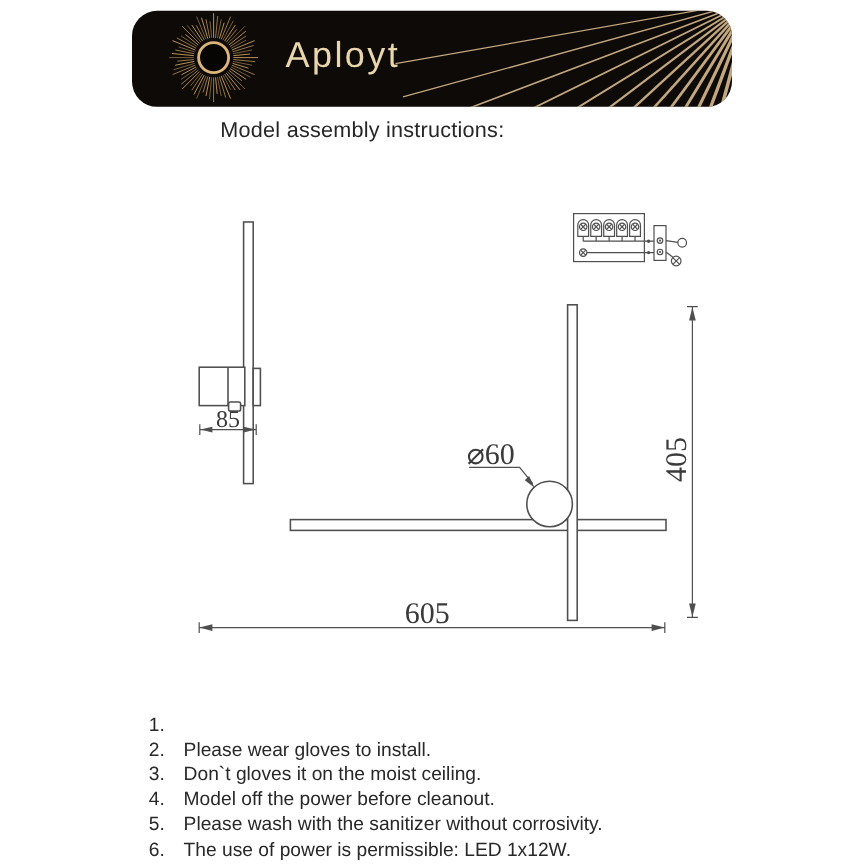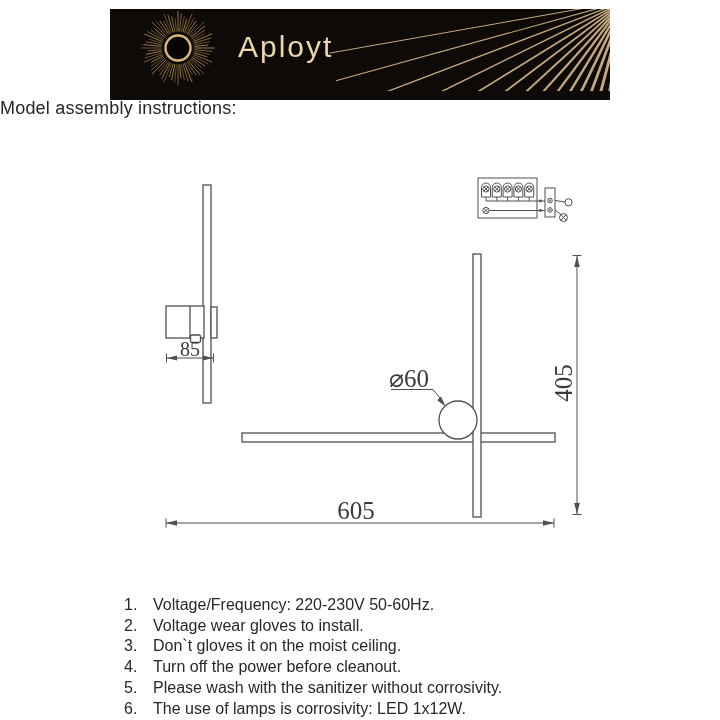--- a/index.html
+++ b/index.html
@@ -1,29 +1,29 @@
 <!DOCTYPE html>
 <html><head>
 <meta charset="utf-8">
 <style>
   html,body{margin:0;padding:0;background:#ffffff;}
   .page{position:relative;width:720px;height:720px;background:#ffffff;overflow:hidden;
         font-family:"Liberation Sans",sans-serif;}
 
   
-  .banner{position:absolute;left:110px;top:9px;width:500px;height:91px;
-          background:#0d0a07;overflow:hidden;}
+  .banner{position:absolute;left:110px;top:9px;width:500px;height:80px;
+          background:#0d0a07;overflow:hidden;border-radius:21px;}
   .banner svg{position:absolute;}
   #burst{left:28px;top:-1px;width:80px;height:80px;}
   #rays{left:0;top:0;width:500px;height:82px;}
   .brand{position:absolute;left:128px;top:21px;font-size:30px;line-height:34px;
          letter-spacing:2px;color:#e9d6ad;font-weight:400;}
 
   
-  .title{position:absolute;left:0;top:98px;width:604px;text-align:left;
+  .title{position:absolute;left:0;top:98px;width:604px;text-align:center;
          color:#262626;font-size:18px;line-height:21px;letter-spacing:.2px;}
 
   
   #drawing{position:absolute;left:0;top:0;width:720px;height:720px;}
   .ln{stroke:#4f4f4f;stroke-width:1.3;fill:none;}
   .fig{stroke:#4f4f4f;stroke-width:1.3;fill:#ffffff;}
   .thin{stroke:#4f4f4f;stroke-width:1;fill:none;}
   .solid{fill:#4f4f4f;stroke:none;}
   .dim{font-family:"Liberation Serif","DejaVu Serif","DejaVu Sans",serif;
        fill:#3a3a3a;}
@@ -213,37 +213,36 @@
       <path class="thin" d="M166,518.5 V527.5 M554,518.5 V527.5 M166,523 H554"></path>
       <polygon class="solid" points="166,523 177,520.2 177,525.8"></polygon>
       <polygon class="solid" points="554,523 543,520.2 543,525.8"></polygon>
       <text class="dim" x="356" y="519" font-size="25" text-anchor="middle">605</text>
     </g>
   </svg>
 
   <div class="list">
     <div class="row">
       <span class="num">1.</span>
-      <span>Voltage/Frequency: 220-230V 50-60Hz.</span>
     </div>
     <div class="row">
       <span class="num">2.</span>
-      <span>Voltage wear gloves to install.</span>
+      <span>Please wear gloves to install.</span>
     </div>
     <div class="row">
       <span class="num">3.</span>
       <span>Don`t gloves it on the moist ceiling.</span>
     </div>
     <div class="row">
       <span class="num">4.</span>
-      <span>Turn off the power before cleanout.</span>
+      <span>Model off the power before cleanout.</span>
     </div>
     <div class="row">
       <span class="num">5.</span>
       <span>Please wash with the sanitizer without corrosivity.</span>
     </div>
     <div class="row">
       <span class="num">6.</span>
-      <span>The use of lamps is corrosivity: LED 1x12W.</span>
+      <span>The use of power is permissible: LED 1x12W.</span>
     </div>
   </div>
 
 </div>
 
 </body></html>

